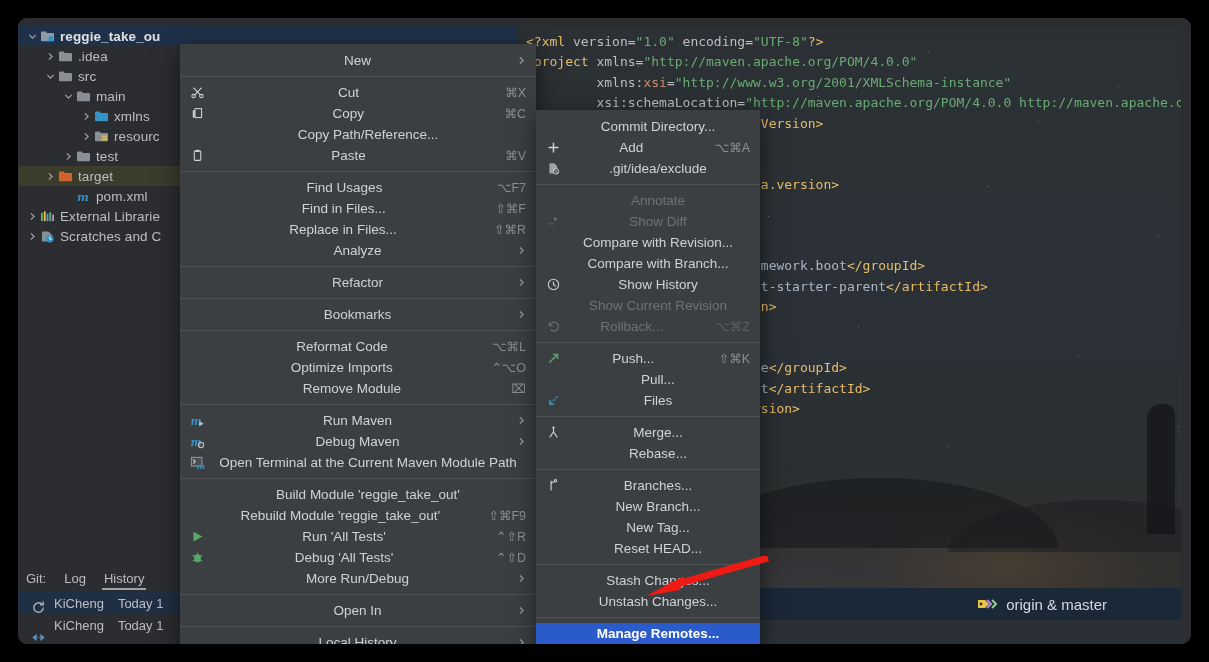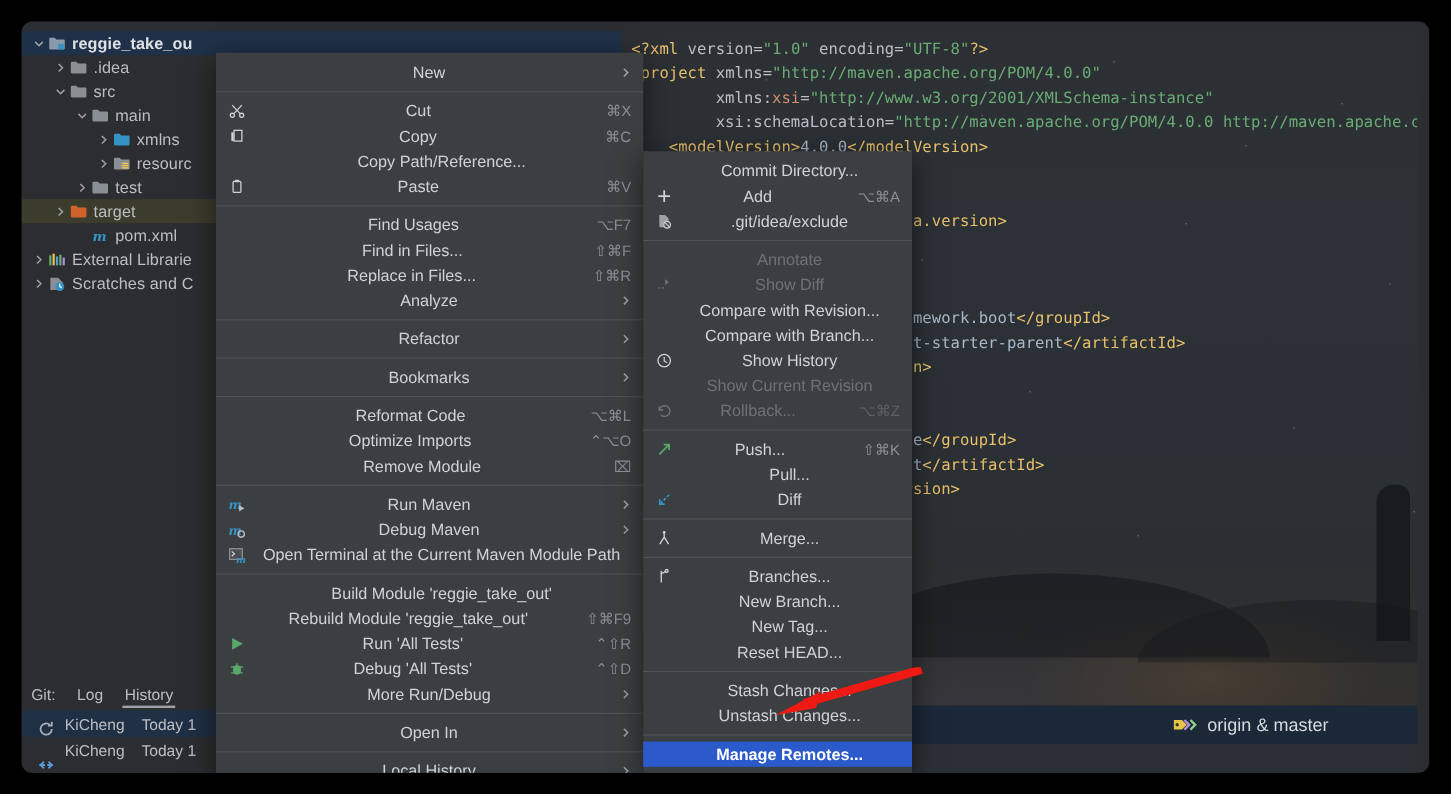--- a/index.html
+++ b/index.html
@@ -149,21 +149,21 @@
     position: absolute;
     background: #3C3F41;
     color: #CFD2D6;
     font-size: 13.5px;
     z-index: 20;
     box-shadow: 0 6px 22px rgba(0,0,0,.55);
     padding: 6px 0;
     text-align: center;
   }
   #menu-main { left: 162px; top: 26px; width: 356px; padding-top: 6px; padding-bottom: 0; }
-  #menu-git  { left: 518px; top: 108px; width: 224px; }
+  #menu-git  { left: 518px; top: 92px; width: 224px; }
   .mi {
     position: relative;
     height: 21px;
     display: flex; align-items: center;
     padding: 0 10px 0 8px;
     white-space: nowrap;
   }
   .mi .mi-ico {
     width: 18px; flex: 0 0 18px;
     display:inline-flex; align-items:center; justify-content:center;
@@ -728,31 +728,35 @@
           <span class="mi-ico"></span>
           <span class="mi-label">Pull...</span>
         </div>
         <div class="mi">
           <span class="mi-ico">
             <svg width="13" height="13" viewBox="0 0 16 16">
               <path d="M13 3L4 12" stroke="#3592C4" stroke-width="1.8" stroke-dasharray="3 1.8"></path>
               <path d="M8.5 12.5H3.5V7.5" fill="none" stroke="#3592C4" stroke-width="1.8"></path>
             </svg>
           </span>
-          <span class="mi-label">Diff</span>
+          <span class="mi-label">Files</span>
         </div>
         <div class="msep"></div>
         <div class="mi">
           <span class="mi-ico">
             <svg width="13" height="13" viewBox="0 0 16 16">
               <path d="M8 1v6M8 7L3.5 14M8 7l4.5 7" stroke="#CFD2D6" stroke-width="1.4" fill="none"></path>
               <circle cx="8" cy="2" r="1.4" fill="#CFD2D6"></circle>
             </svg>
           </span>
           <span class="mi-label">Merge...</span>
+        </div>
+        <div class="mi">
+          <span class="mi-ico"></span>
+          <span class="mi-label">Rebase...</span>
         </div>
         <div class="msep"></div>
         <div class="mi">
           <span class="mi-ico">
             <svg width="13" height="13" viewBox="0 0 16 16">
               <path d="M5 2v12M5 6c0-2.5 5-2 5-4" stroke="#CFD2D6" stroke-width="1.4" fill="none"></path>
               <circle cx="10.5" cy="2.2" r="1.5" fill="none" stroke="#CFD2D6" stroke-width="1.3"></circle>
             </svg>
           </span>
           <span class="mi-label">Branches...</span>

